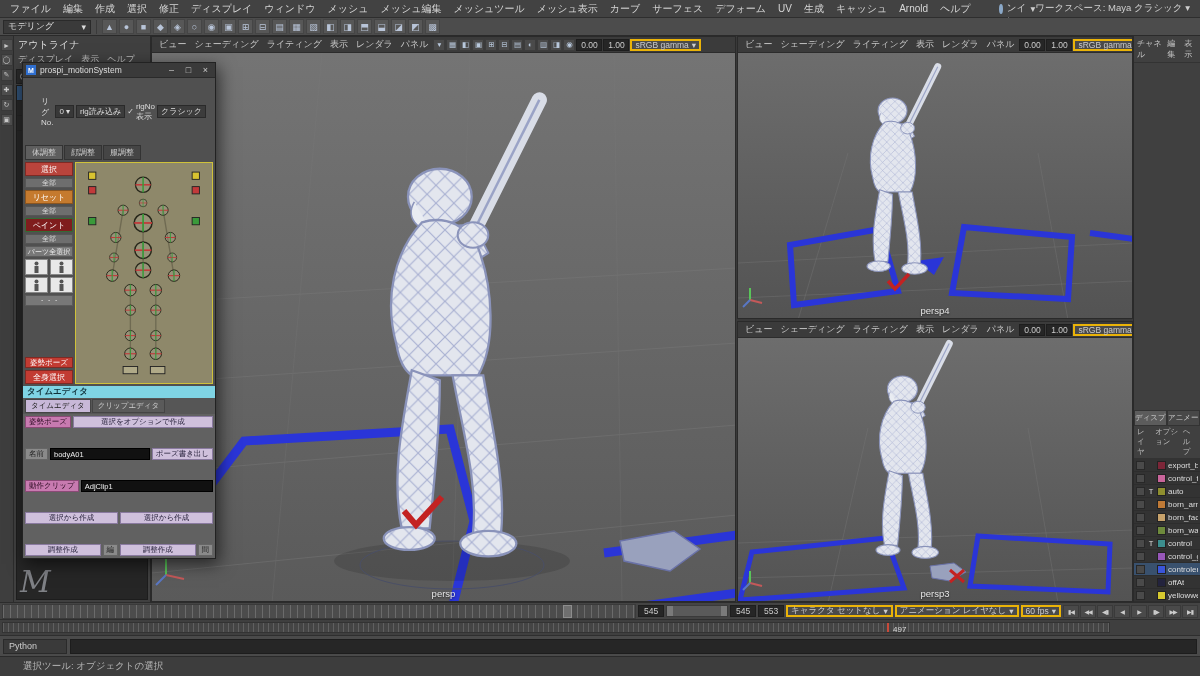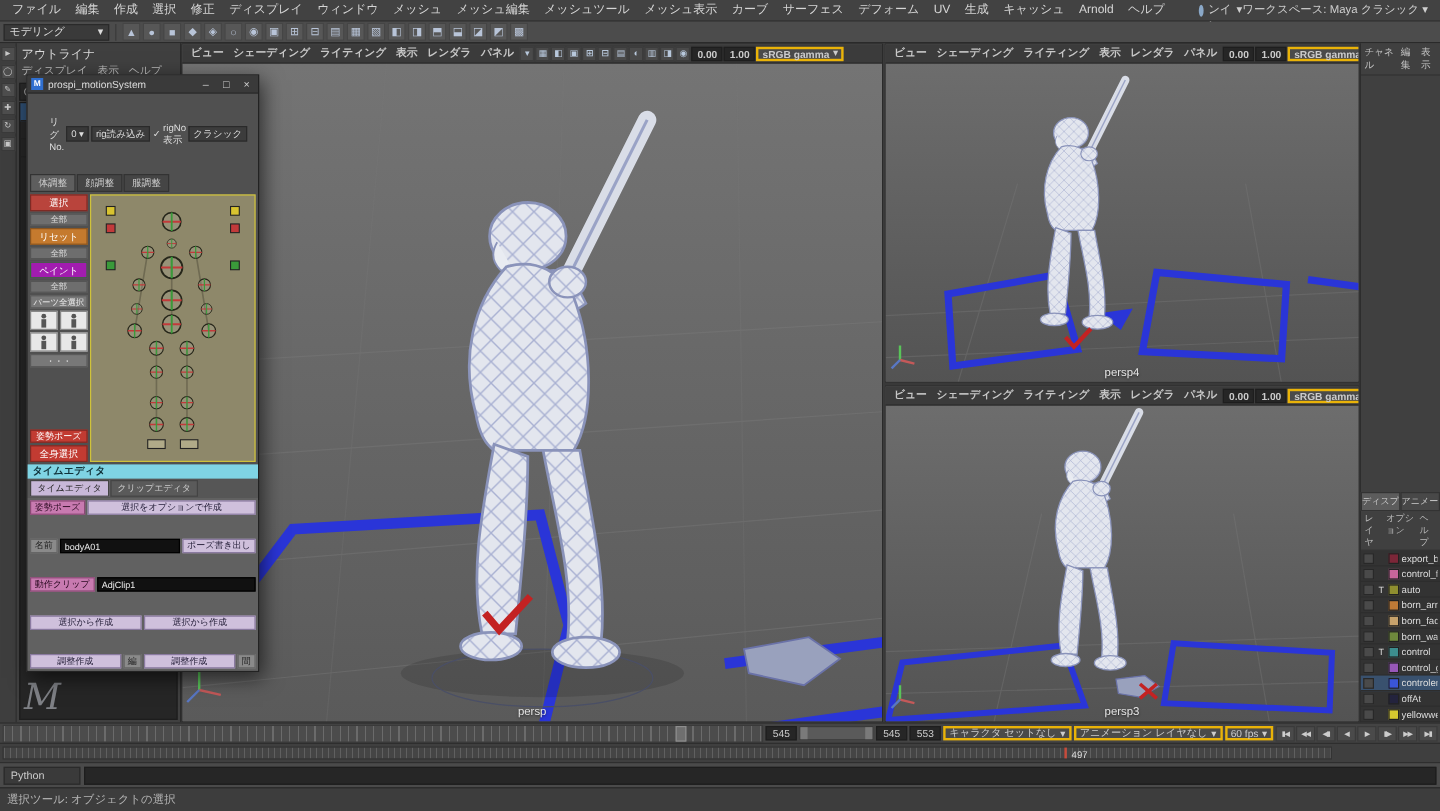--- a/index.html
+++ b/index.html
@@ -29,21 +29,21 @@
 .ol-list{flex:1;background:#262626;margin:0 2px 2px;border:1px solid #1d1d1d;position:relative;}
 .ol-row{height:15px;border-bottom:1px solid #222;}
 .ol-row.sel{background:#2f4f73;}
 .maya-m{position:absolute;left:3px;bottom:0px;font-family:"DejaVu Serif",serif;font-style:italic;font-size:30px;color:#d8dce6;opacity:.5;}
 
 
 .vp{position:absolute;background:#5e5e5e;border:1px solid #2a2a2a;display:flex;flex-direction:column;}
 #vp-main{left:151px;top:36px;width:585px;height:566px;}
 #vp-tr{left:737px;top:36px;width:396px;height:283px;}
 #vp-br{left:737px;top:321px;width:396px;height:281px;}
-.vph{height:16px;background:#3b3b3b;display:flex;align-items:center;gap:1px;padding:0 3px;border-bottom:1px solid #2c2c2c;flex:0 0 16px;overflow:hidden;font-weight:bold;}
+.vph{height:16px;background:#3b3b3b;display:flex;align-items:center;gap:1px;padding:0 3px;border-bottom:1px solid #2c2c2c;flex:0 0 16px;overflow:hidden;}
 .vpm{padding:0 4px;color:#c8c8c8;font-size:9px;white-space:nowrap;}
 .ibox{width:12px;height:12px;background:#4a4a4a;border:1px solid #3c3c3c;color:#b8c8dc;font-size:7.5px;display:flex;align-items:center;justify-content:center;flex:0 0 12px;}
 .nfield{min-width:26px;height:12px;background:#262626;border:1px solid #1e1e1e;color:#ccc;font-size:8.5px;display:flex;align-items:center;justify-content:center;padding:0 2px;white-space:nowrap;}
 .ddl{height:12px;background:#4a4a4a;border:2px solid #eab308;color:#ccc;font-size:8.5px;display:flex;align-items:center;gap:3px;padding:0 3px;white-space:nowrap;}
 .vpbody{position:relative;flex:1;overflow:hidden;}
 .vplabel{position:absolute;left:0;right:0;bottom:2px;text-align:center;color:#e6e6e6;font-size:9.5px;text-shadow:0 1px 2px rgba(0,0,0,.6);}
 
 
 .rightcol{position:absolute;left:1133px;top:36px;width:67px;bottom:74px;background:#404040;border-left:1px solid #2a2a2a;display:flex;flex-direction:column;}
 .rc-menus{display:flex;gap:4px;padding:2px 3px;font-size:8px;color:#c4c4c4;border-bottom:1px solid #333;overflow:hidden;}
@@ -70,21 +70,21 @@
 .mw-dd{background:#383838;border:1px solid #2a2a2a;height:13px;display:flex;align-items:center;gap:2px;padding:0 3px;}
 .mw-btn{background:#3c3c3c;border:1px solid #2a2a2a;height:13px;display:flex;align-items:center;justify-content:center;padding:0 3px;color:#ddd;white-space:nowrap;}
 .mw-tabs{display:flex;gap:1px;padding:0 2px;}
 .mw-tab{background:#454545;border:1px solid #333;font-size:8px;color:#ccc;padding:1px 6px;}
 .mw-tab.on{background:#5e5e5e;}
 .mw-mid{display:flex;gap:2px;padding:2px;}
 .mw-left{width:50px;display:flex;flex-direction:column;gap:2px;}
 .bsel{height:14px;font-size:8px;color:#fff;background:#b9443c;border:1px solid #7e2a24;display:flex;align-items:center;justify-content:center;}
 .ball{height:10px;font-size:7px;color:#ddd;background:#6e6e6e;border:1px solid #555;display:flex;align-items:center;justify-content:center;}
 .brst{height:14px;font-size:8px;color:#fff;background:#c57a2e;border:1px solid #8a5520;display:flex;align-items:center;justify-content:center;}
-.bpnt{height:14px;font-size:8px;color:#fff;background:#a21caf;border:1px solid #356a35;display:flex;align-items:center;justify-content:center;}
+.bpnt{height:14px;font-size:8px;color:#fff;background:#7f1d1d;border:1px solid #356a35;display:flex;align-items:center;justify-content:center;}
 .bgry{height:11px;font-size:7px;color:#eee;background:#787878;border:1px solid #5a5a5a;display:flex;align-items:center;justify-content:center;}
 .mw-figrow{display:flex;gap:2px;}
 .figbtn{flex:1;height:16px;background:#e8e8e8;border:1px solid #888;display:flex;align-items:center;justify-content:center;}
 .bred{font-size:7.5px;color:#fff;background:#c23b32;border:1px solid #7e2a24;display:flex;align-items:center;justify-content:center;}
 .picker{flex:1;background:#8e886a;border:1px solid #cfc23a;position:relative;}
 .mw-cyan{height:12px;background:#7fd4e4;color:#10323a;font-weight:bold;font-size:8.5px;display:flex;align-items:center;padding:0 4px;}
 .mw-etabs{display:flex;gap:1px;padding:1px 2px;background:#565656;}
 .mw-etab{font-size:7.5px;padding:1px 5px;background:#5a5a5a;border:1px solid #444;color:#ccc;}
 .mw-etab.on{background:#c8b8d8;color:#222;}
 .mw-clip{background:#616161;padding:2px;display:flex;flex-direction:column;gap:20px;font-size:7.5px;}
@@ -105,21 +105,21 @@
 .tbtn{width:16px;height:13px;background:#4a4a4a;border:1px solid #3a3a3a;color:#ccc;font-size:6px;display:flex;align-items:center;justify-content:center;letter-spacing:-1px;}
 .rangerow{position:absolute;left:0;top:619px;right:0;height:16px;background:#3f3f3f;border-top:1px solid #2e2e2e;}
 .ruler{position:absolute;left:2px;right:90px;top:2px;bottom:2px;background-color:#454545;border:1px solid #333;
 background-image:repeating-linear-gradient(90deg,#606060 0 1px,transparent 1px 5px);}
 .rmarker{position:absolute;top:0;bottom:0;left:884px;width:2px;background:#c84a3a;}
 .rlabel{position:absolute;left:890px;top:2px;font-size:8px;color:#ddd;}
 .cmdrow{position:absolute;left:0;top:635px;right:0;height:21px;background:#4a4a4a;border-top:1px solid #2e2e2e;display:flex;align-items:center;gap:3px;padding:0 3px;}
 .cmdlabel{width:64px;height:15px;background:#3a3a3a;border:1px solid #2a2a2a;color:#ccc;font-size:9px;display:flex;align-items:center;padding:0 5px;}
 .cmdinput{flex:1;height:15px;background:#262626;border:1px solid #1d1d1d;color:#ddd;font-size:9px;padding:0 4px;font-family:"Liberation Mono","DejaVu Sans Mono",monospace;}
 .watermark{width:370px;text-align:right;padding-right:40px;color:#fff;font-size:15px;font-weight:bold;letter-spacing:.3px;}
-.helprow{position:absolute;left:0;top:656px;right:0;height:20px;background:#3d3d3d;border-top:1px solid #2a2a2a;display:flex;align-items:center;padding:0 6px;color:#b5b5b5;font-size:9.5px;}
+.helprow{position:absolute;left:0;top:656px;right:0;height:20px;background:#3d3d3d;border-top:1px solid #2a2a2a;display:flex;align-items:center;padding:0 23px;color:#b5b5b5;font-size:9.5px;}
 </style>
 </head>
 <body>
 
 <svg width="0" height="0" style="position:absolute" aria-hidden="true">
   <defs>
     <linearGradient id="bgA" x1="0" y1="0" x2="0" y2="1">
       <stop offset="0" stop-color="#747474"></stop>
         <stop offset="1" stop-color="#5a5a5a"></stop>
     </linearGradient>

